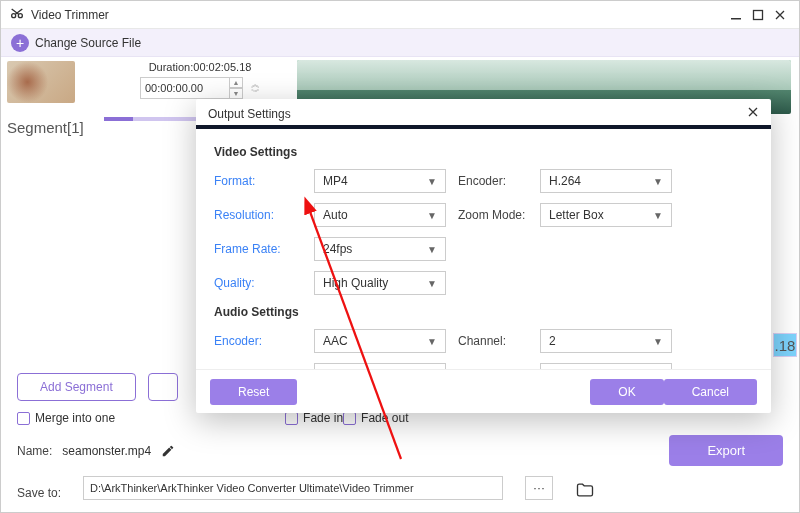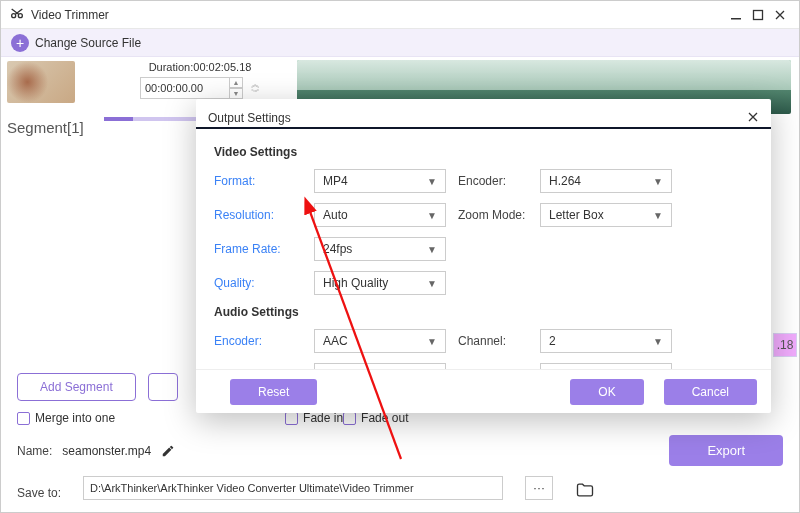--- a/index.html
+++ b/index.html
@@ -39,40 +39,40 @@
 .pencil,.gear-icon{width:14px;height:14px;color:#8b6fd6}
 .outputbox{border:2px solid #e33;padding:4px 8px;display:flex;align-items:center;gap:10px;width:210px}
 .export{background:#9b7fe8;color:#fff;border:none;padding:8px 38px;border-radius:4px;cursor:pointer;font-size:13px}
 .saverow{display:flex;align-items:flex-end;gap:22px}
 .pathfield{flex:1;max-width:420px;height:24px;border:1px solid #ccc;padding:0 6px;display:flex;align-items:center;font-size:11px}
 .dots{border:1px solid #ccc;width:28px;height:24px;display:flex;align-items:center;justify-content:center;cursor:pointer}
 .foldericon{width:20px;height:20px;color:#8b6fd6;cursor:pointer}
 
 
 .modal{position:absolute;left:195px;top:98px;width:575px;height:314px;background:#fff;box-shadow:0 8px 32px rgba(0,0,0,.25);border-radius:2px;z-index:10;display:flex;flex-direction:column}
-.modal-title{height:30px;display:flex;align-items:flex-start;padding:12px 12px;border-bottom:2px solid #0f172a}
+.modal-title{height:30px;display:flex;align-items:flex-end;padding:4px 12px;border-bottom:4px solid #0f172a}
 .modal-title .spacer{flex:1}
 .modal-body{flex:1;padding:10px 18px;overflow:auto}
 .section-h{font-weight:600;margin:6px 0 10px}
 .frow{display:flex;align-items:center;margin-bottom:10px}
 .flabel{width:100px;color:#3b82f6}
 .flabel2{width:82px;color:#444;margin-left:12px}
 .sel{height:24px;border:1px solid #ccc;background:#fff;display:flex;align-items:center;justify-content:space-between;padding:0 8px;cursor:pointer}
 .sel .caret{color:#666;font-size:10px}
 .sel-w1{width:132px}
 .sel-w2{width:132px}
 .modal-foot{height:44px;border-top:1px solid #eee;display:flex;align-items:center;padding:0 14px}
 .modal-foot .spacer{flex:1}
-.btn-p{background:#9b7fe8;color:#fff;border:none;padding:6px 28px;border-radius:3px;cursor:pointer;font-size:12px;margin-left:20px}
+.btn-p{background:#9b7fe8;color:#fff;border:none;padding:6px 28px;border-radius:3px;cursor:pointer;font-size:12px;margin-left:0}
 
 
 .arrow-svg{position:absolute;left:0;top:0;pointer-events:none;z-index:20}
 
 
-.sidebadge{position:absolute;right:2px;top:332px;width:24px;height:24px;background:#f0abfc;border:1px solid #d8cff2;font-size:12px;display:flex;align-items:center;justify-content:center;color:#555}
+.sidebadge{position:absolute;right:2px;top:332px;width:24px;height:24px;background:#7dd3fc;border:1px solid #d8cff2;font-size:15px;display:flex;align-items:center;justify-content:center;color:#555}
 </style>
 </head>
 <body>
 
 <div class="window">
 
   <div class="titlebar">
     <svg class="logo" viewBox="0 0 24 24" fill="none" stroke="currentColor" stroke-width="2">
         <circle cx="7" cy="13" r="3"></circle>
         <circle cx="17" cy="13" r="3"></circle>

